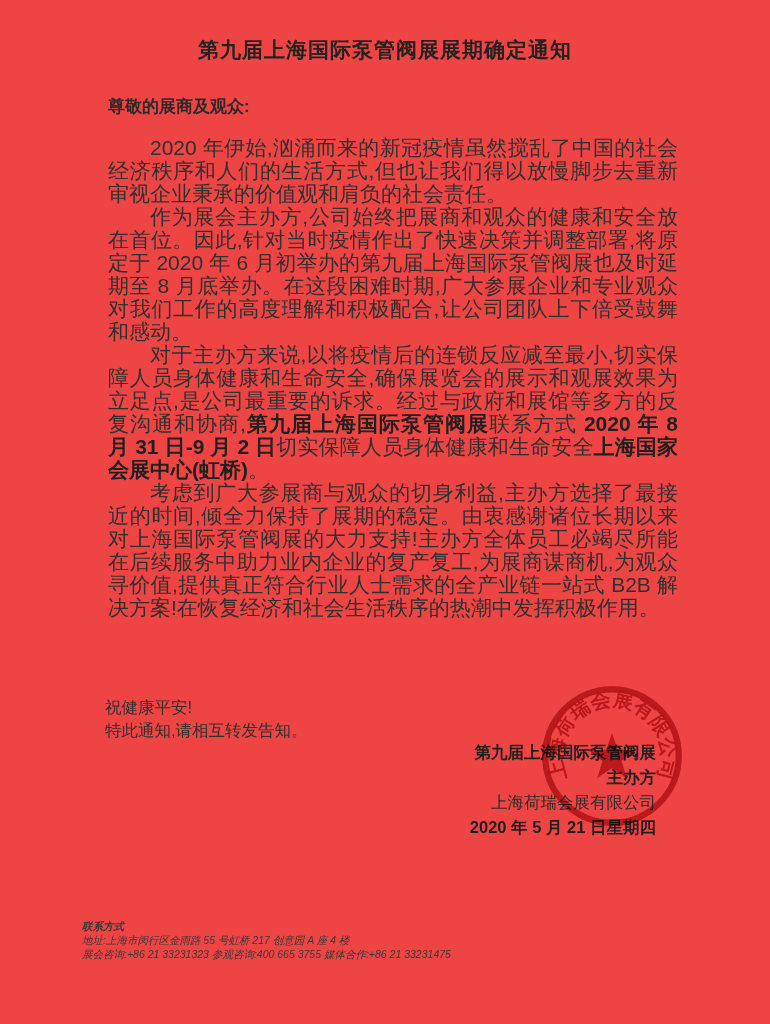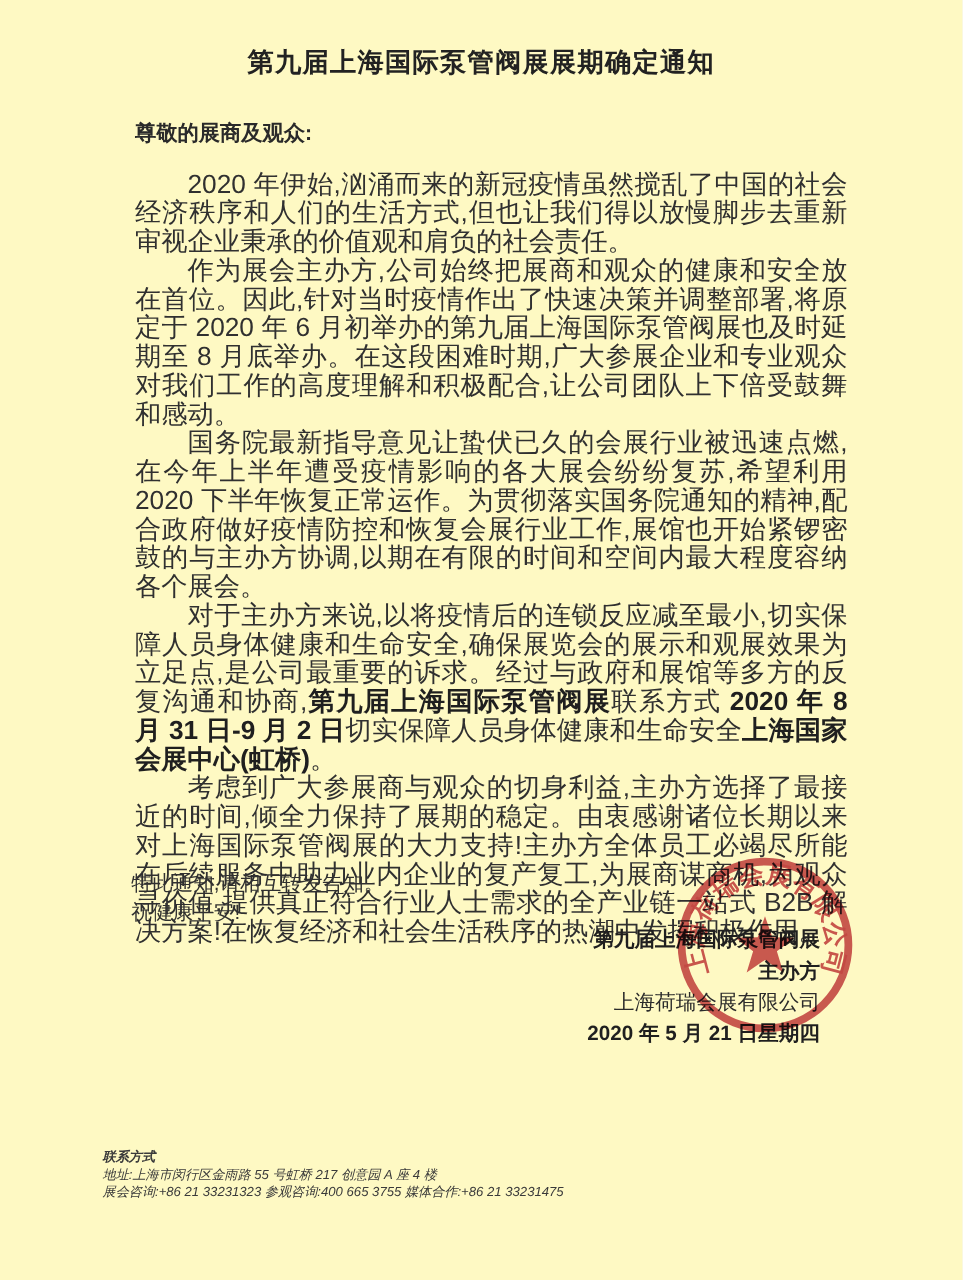--- a/index.html
+++ b/index.html
@@ -6,21 +6,21 @@
   body{
     width:770px;height:1024px;
     background:#f4f4f3;
     font-family:"Liberation Sans",sans-serif;
     color:#2e2e2e;
     position:relative;
     overflow:hidden;
   }
   .page{
     position:absolute;left:0;top:0;width:770px;height:1024px;
-    background:#fef9c3;
+    background:#ef4444;
   }
   .title{
     position:absolute;top:36px;left:0;width:770px;
     text-align:center;
     font-size:21px;font-weight:bold;color:#222;
     letter-spacing:1px;
     margin:0;
   }
   .greeting{
     position:absolute;top:95px;left:108px;
@@ -63,28 +63,27 @@
 
 <div class="page">
 
   <h1 class="title">第九届上海国际泵管阀展展期确定通知</h1>
 
   <p class="greeting">尊敬的展商及观众:</p>
 
   <div class="body-text" id="body-text">
       <p><span>2020 年伊始,汹涌而来的新冠疫情虽然搅乱了中国的社会经济秩序和人们的生活方式,但也让我们得以放慢脚步去重新审视企业秉承的价值观和肩负的社会责任。</span></p>
       <p><span>作为展会主办方,公司始终把展商和观众的健康和安全放在首位。因此,针对当时疫情作出了快速决策并调整部署,将原定于 2020 年 6 月初举办的第九届上海国际泵管阀展也及时延期至 8 月底举办。在这段困难时期,广大参展企业和专业观众对我们工作的高度理解和积极配合,让公司团队上下倍受鼓舞和感动。</span></p>
-      <p><span>国务院最新指导意见让蛰伏已久的会展行业被迅速点燃,在今年上半年遭受疫情影响的各大展会纷纷复苏,希望利用 2020 下半年恢复正常运作。为贯彻落实国务院通知的精神,配合政府做好疫情防控和恢复会展行业工作,展馆也开始紧锣密鼓的与主办方协调,以期在有限的时间和空间内最大程度容纳各个展会。</span></p>
       <p><span>对于主办方来说,以将疫情后的连锁反应减至最小,切实保障人员身体健康和生命安全,确保展览会的展示和观展效果为立足点,是公司最重要的诉求。经过与政府和展馆等多方的反复沟通和协商,</span><span class="b">第九届上海国际泵管阀展</span><span>联系方式 </span><span class="b">2020 年 8 月 31 日-9 月 2 日</span><span>切实保障人员身体健康和生命安全</span><span class="b">上海国家会展中心(虹桥)</span><span>。</span></p>
       <p><span>考虑到广大参展商与观众的切身利益,主办方选择了最接近的时间,倾全力保持了展期的稳定。由衷感谢诸位长期以来对上海国际泵管阀展的大力支持!主办方全体员工必竭尽所能在后续服务中助力业内企业的复产复工,为展商谋商机,为观众寻价值,提供真正符合行业人士需求的全产业链一站式 B2B 解决方案!在恢复经济和社会生活秩序的热潮中发挥积极作用。</span></p>
     </div>
 
   <div class="closing">
+    <p>祝健康平安!</p>
     <p>特此通知,请相互转发告知。</p>
-    <p>祝健康平安!</p>
   </div>
 
   <div class="signature" id="signature">
       <div class="b">第九届上海国际泵管阀展</div>
       <div class="b">主办方</div>
       <div>上海荷瑞会展有限公司</div>
       <div class="b">2020 年 5 月 21 日星期四</div>
     </div>
 
   <div class="stamp">

